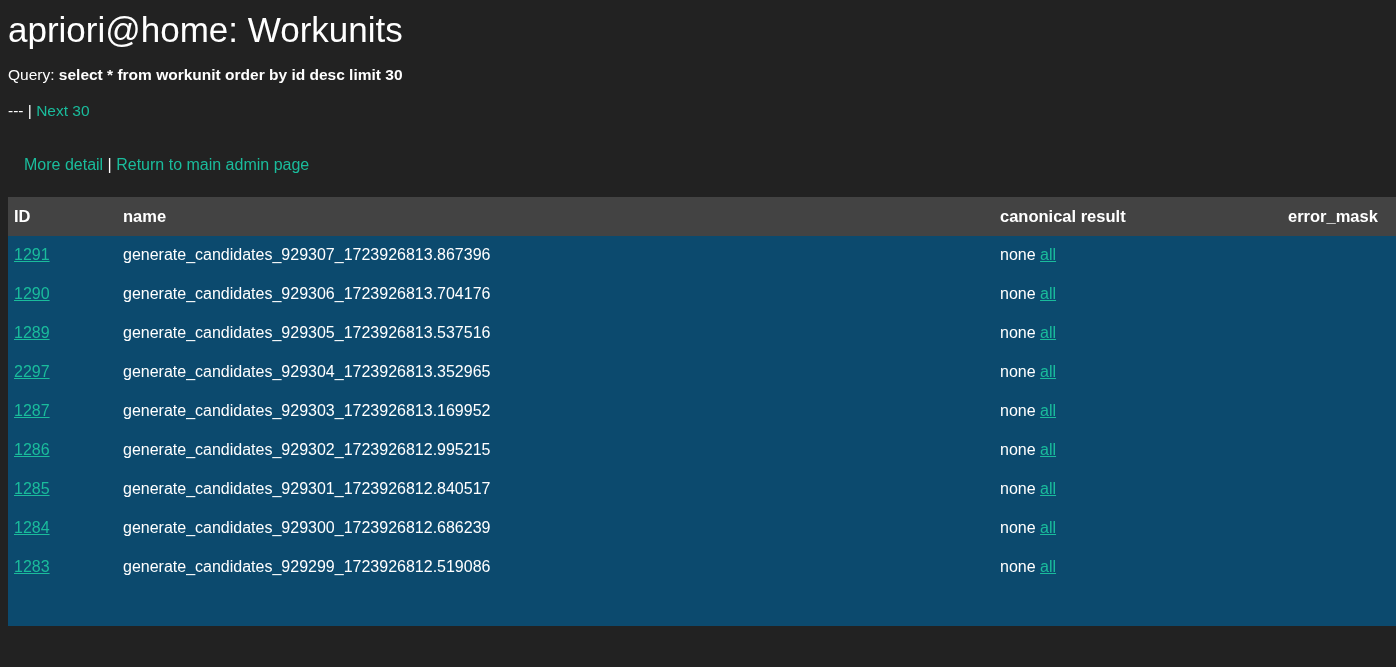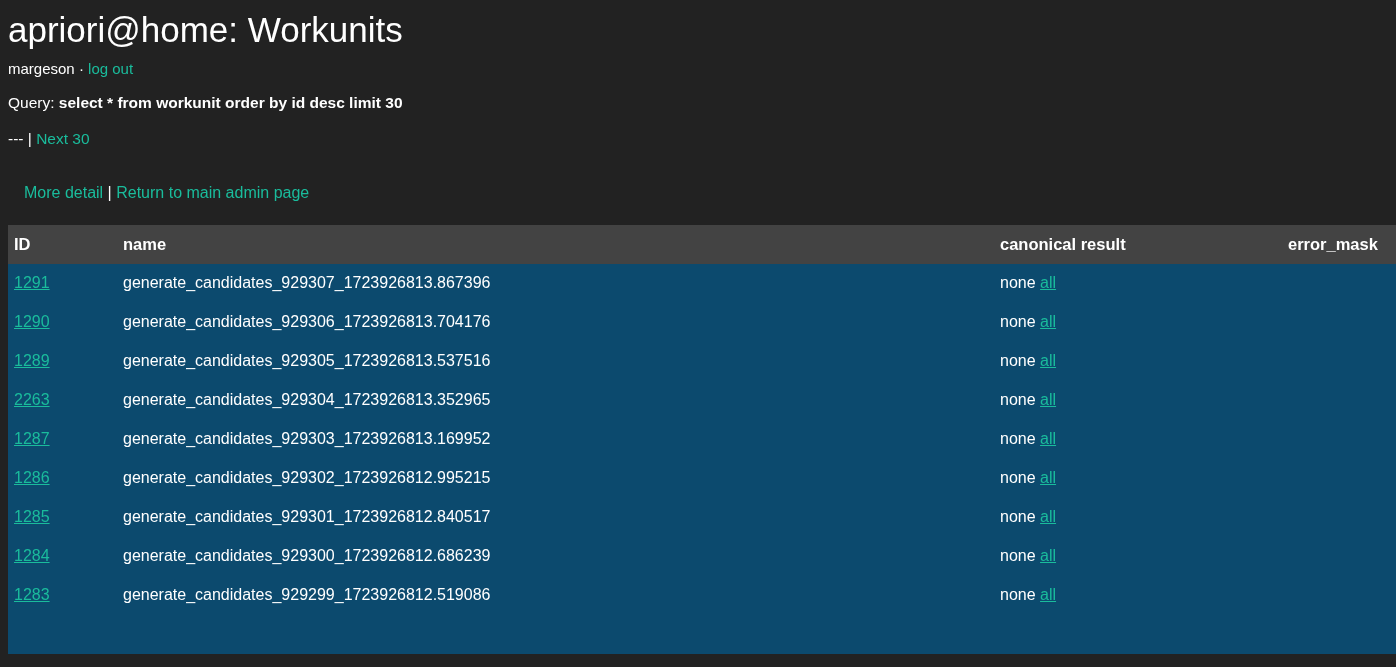--- a/index.html
+++ b/index.html
@@ -119,21 +119,20 @@
     color: #ffffff;
   }
 </style>
 </head>
 <body>
 
 <div class="page">
 
   <h1 class="page-title">apriori@home: Workunits</h1>
 
-  <p class="userline"><span>margeson</span><span class="sep"> </span><span class="sep">·</span><span class="sep"> </span><a href="#" class="link">log out</a></p>
 
   <p class="query-line"><span>Query:</span><span> </span><span class="q-text">select * from workunit order by id desc limit 30</span></p>
 
 
   <p class="pager-line"><span>---</span><span> </span><span class="sep">|</span><span> </span><a href="#" class="link">Next 30</a></p>
 
   <p class="adminlinks-line"><a href="#" class="link">More detail</a><span> </span><span class="sep">|</span><span> </span><a href="#" class="link">Return to main admin page</a></p>
 
   <table class="wu">
     <thead>
@@ -157,21 +156,21 @@
           <td class="col-canon"><span class="canon-none">none</span> <a href="#" class="alllink">all</a></td>
           <td class="col-mask"></td>
         </tr>
         <tr class="norm">
           <td class="col-id"><a href="#" class="idlink">1289</a></td>
           <td class="col-name">generate_candidates_929305_1723926813.537516</td>
           <td class="col-canon"><span class="canon-none">none</span> <a href="#" class="alllink">all</a></td>
           <td class="col-mask"></td>
         </tr>
         <tr class="alt">
-          <td class="col-id"><a href="#" class="idlink">2263</a></td>
+          <td class="col-id"><a href="#" class="idlink">2297</a></td>
           <td class="col-name">generate_candidates_929304_1723926813.352965</td>
           <td class="col-canon"><span class="canon-none">none</span> <a href="#" class="alllink">all</a></td>
           <td class="col-mask"></td>
         </tr>
         <tr class="norm">
           <td class="col-id"><a href="#" class="idlink">1287</a></td>
           <td class="col-name">generate_candidates_929303_1723926813.169952</td>
           <td class="col-canon"><span class="canon-none">none</span> <a href="#" class="alllink">all</a></td>
           <td class="col-mask"></td>
         </tr>

